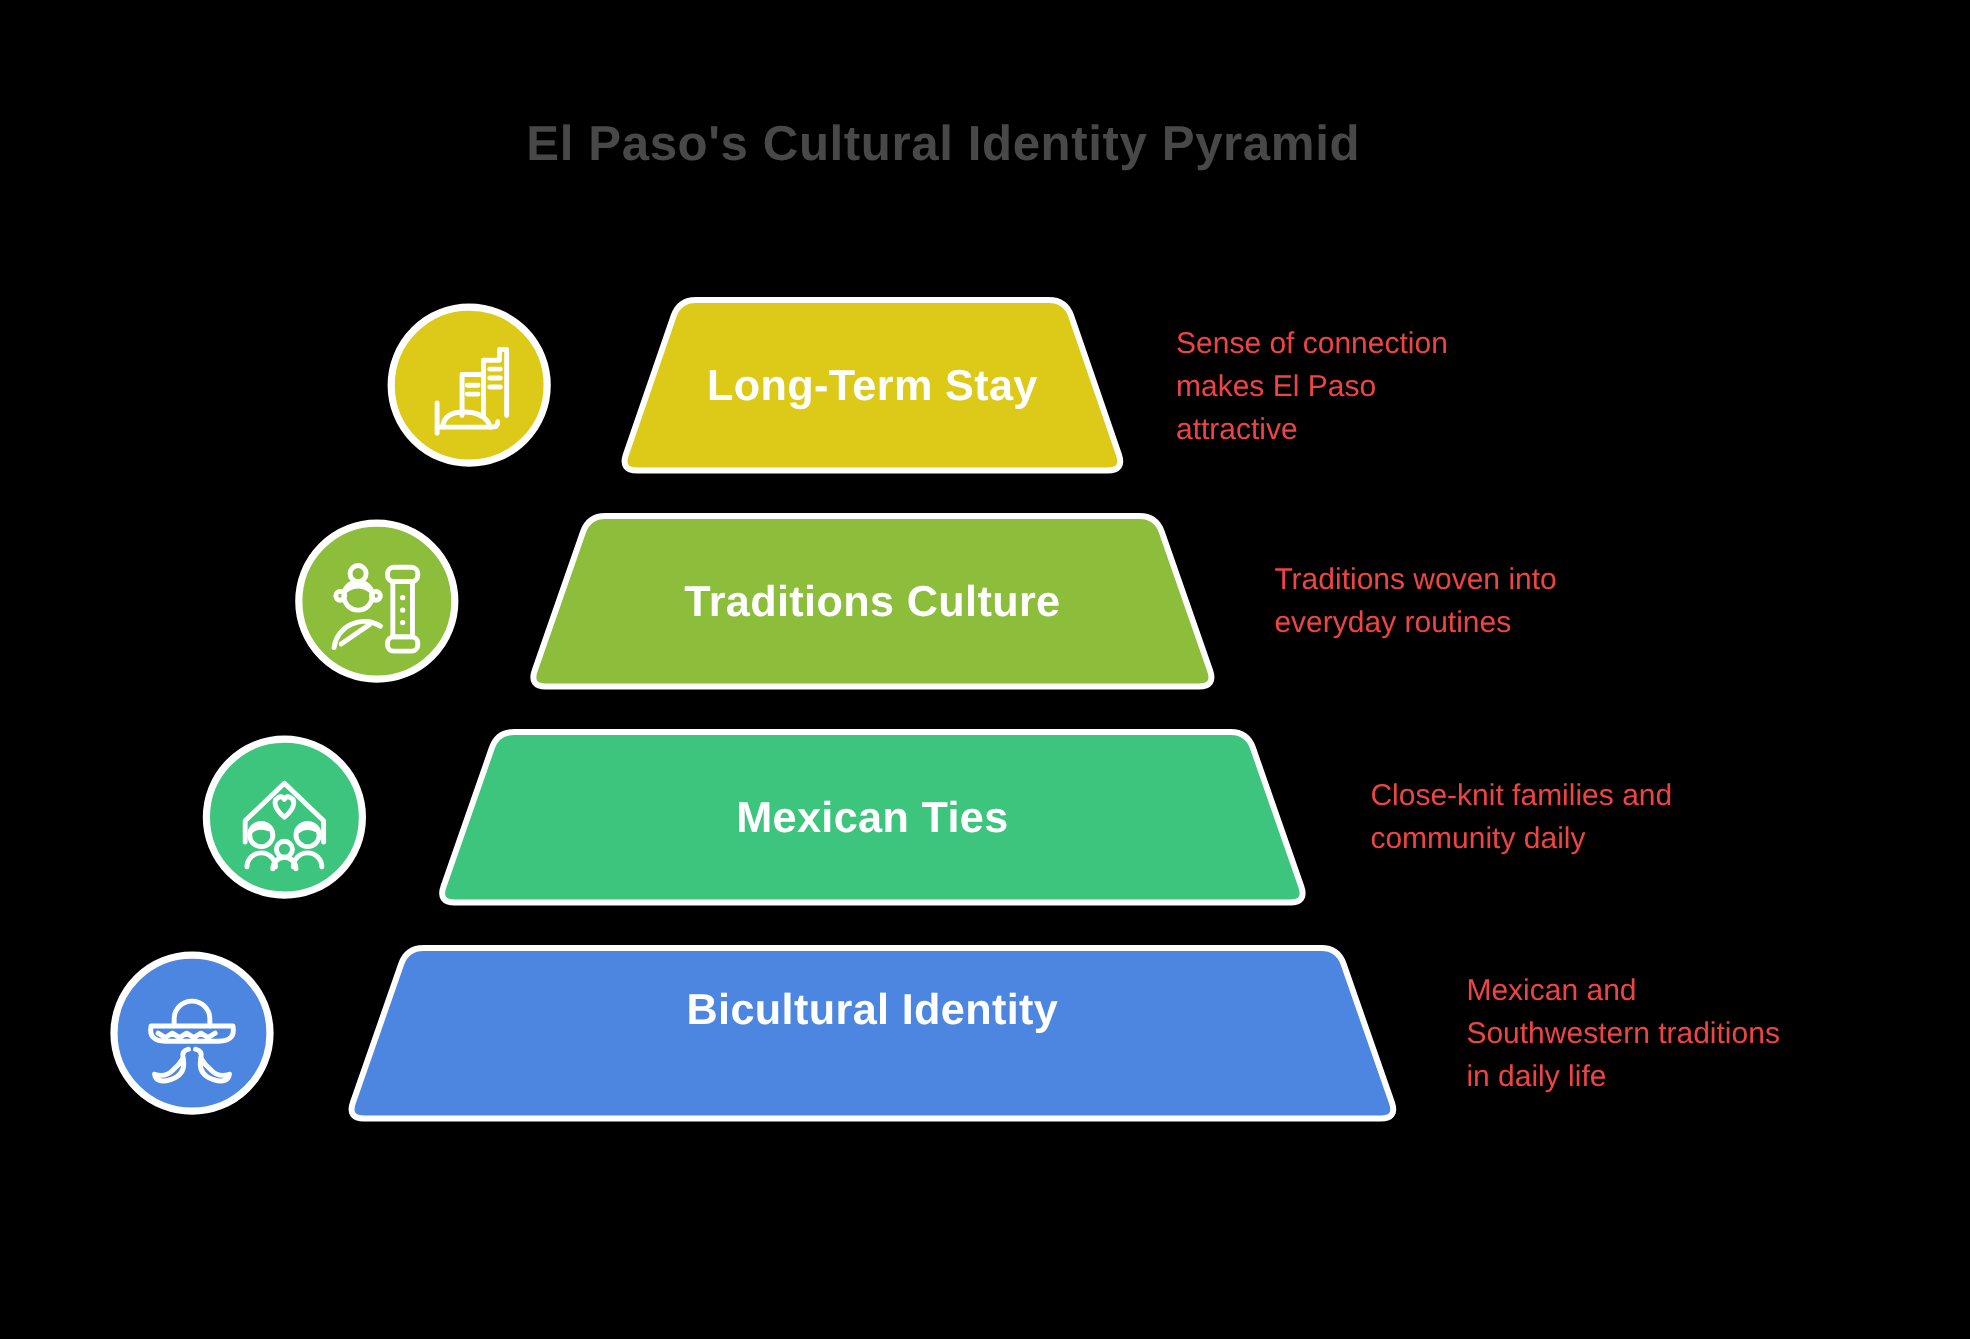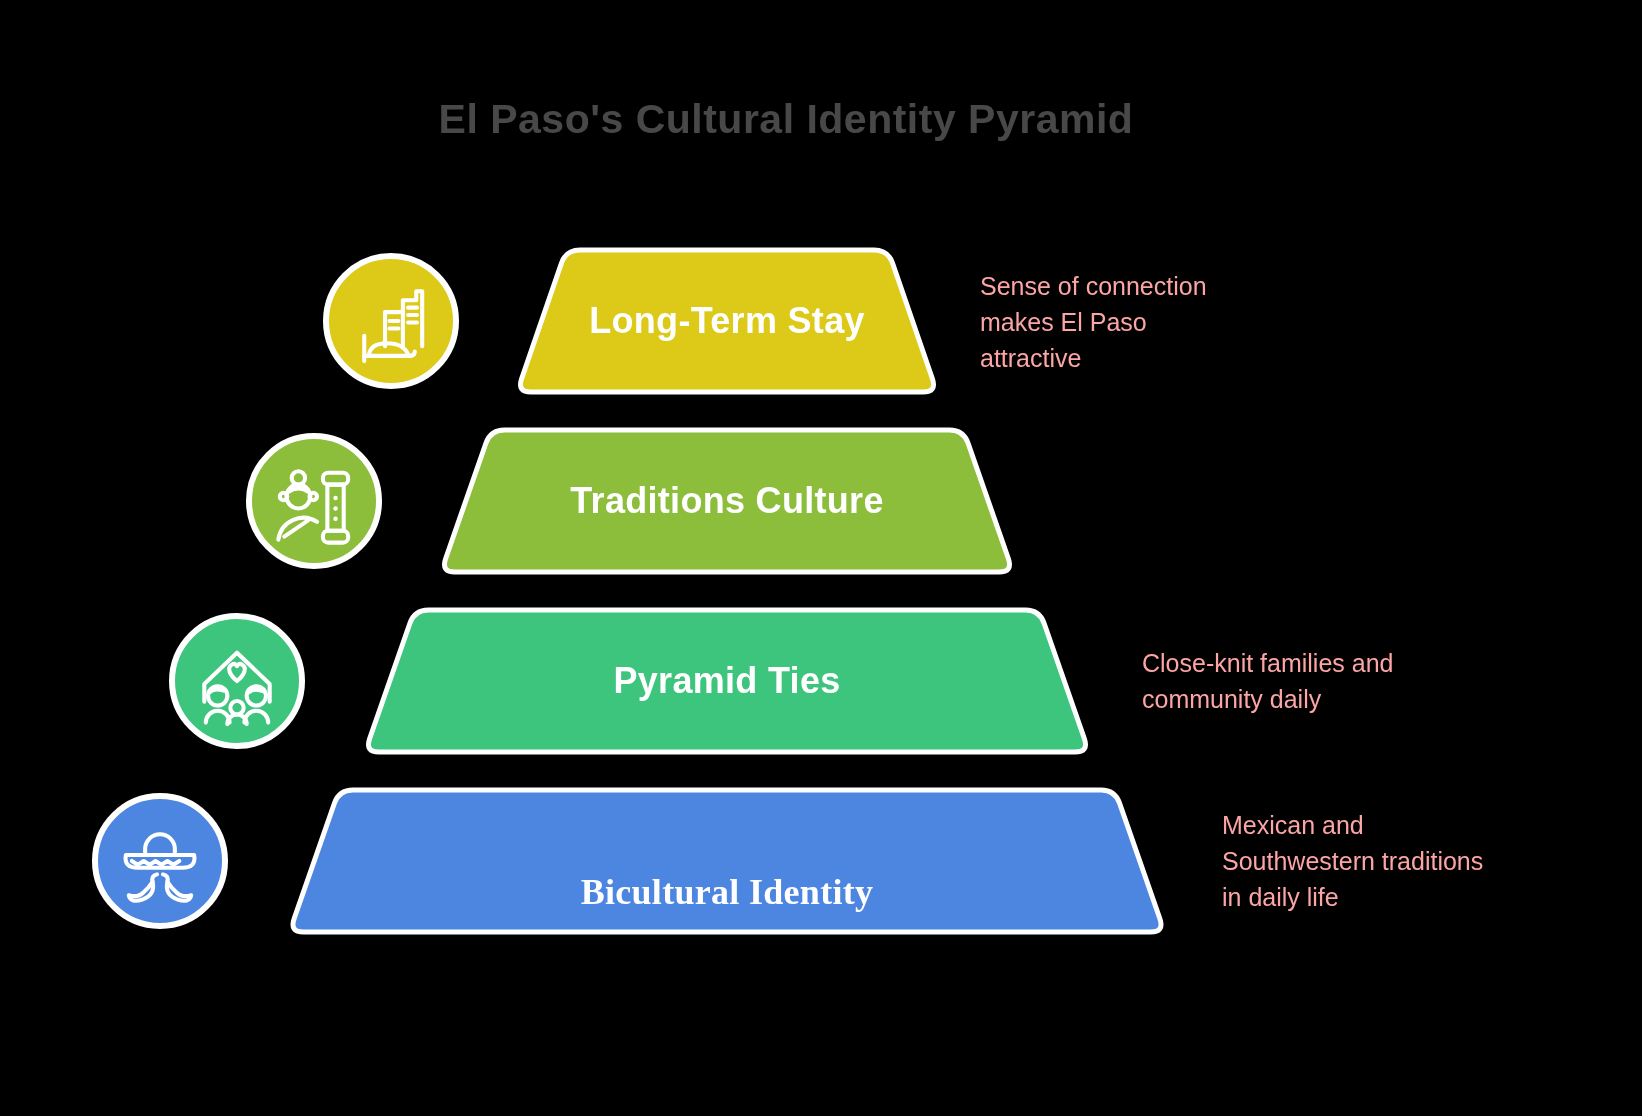--- a/index.html
+++ b/index.html
@@ -27,27 +27,27 @@
     position: absolute;
     left: 477px; width: 500px; height: 142px;
     display: flex; align-items: center; justify-content: center;
     color: #ffffff; font-size: 36px; font-weight: bold;
     letter-spacing: 0.3px;
     z-index: 3;
   }
   .label-1 { top: 250px; }
   .label-2 { top: 430px; }
   .label-3 { top: 610px; }
-  .label-4 { top: 821px; font-family: Liberation Serif, serif; }
+  .label-4 { top: 770px; }
 
   .level-desc {
     position: absolute;
     width: 340px;
     transform: translateY(-50%);
-    color: #fca5a5;
+    color: #ef4444;
     font-size: 25px; line-height: 36px;
     white-space: pre-line;
     z-index: 3;
   }
   .desc-1 { left: 980px;  top: 322px; }
   .desc-2 { left: 1062px; top: 501px; }
   .desc-3 { left: 1142px; top: 681px; }
   .desc-4 { left: 1222px; top: 861px; }
 
   .icon-circle {
@@ -79,26 +79,28 @@
 
   <svg class="pyramid-svg" width="1642" height="1116" viewBox="0 0 1642 1116">
     <path stroke="#ffffff" stroke-width="5" stroke-linejoin="round" d="M 580 250 H 874 Q 888 250 892.6 263.2 L 932.4 378.8 Q 937 392 923 392 H 531 Q 517 392 521.6 378.8 L 561.4 263.2 Q 566 250 580 250 Z" fill="#dcc918"></path>
     <path stroke="#ffffff" stroke-width="5" stroke-linejoin="round" d="M 504.5 430 H 949.5 Q 963.5 430 968.1 443.2 L 1008.4 558.8 Q 1013 572 999 572 H 455 Q 441 572 445.6 558.8 L 485.9 443.2 Q 490.5 430 504.5 430 Z" fill="#8cbd3b"></path>
     <path stroke="#ffffff" stroke-width="5" stroke-linejoin="round" d="M 428.5 610 H 1025.5 Q 1039.5 610 1044.1 623.2 L 1084.4 738.8 Q 1089 752 1075 752 H 379 Q 365 752 369.6 738.8 L 409.9 623.2 Q 414.5 610 428.5 610 Z" fill="#3dc47d"></path>
     <path stroke="#ffffff" stroke-width="5" stroke-linejoin="round" d="M 353 790 H 1101 Q 1115 790 1119.6 803.2 L 1159.9 918.8 Q 1164.5 932 1150.5 932 H 303.5 Q 289.5 932 294.1 918.8 L 334.4 803.2 Q 339 790 353 790 Z" fill="#4d86e0"></path>
   </svg>
 
   <div class="level-label label-1">Long-Term Stay</div>
   <div class="level-label label-2">Traditions Culture</div>
-  <div class="level-label label-3">Pyramid Ties</div>
+  <div class="level-label label-3">Mexican Ties</div>
   <div class="level-label label-4">Bicultural Identity</div>
 
   <div class="level-desc desc-1">Sense of connection
 makes El Paso
 attractive</div>
+  <div class="level-desc desc-2">Traditions woven into
+everyday routines</div>
   <div class="level-desc desc-3">Close-knit families and
 community daily</div>
   <div class="level-desc desc-4">Mexican and
 Southwestern traditions
 in daily life</div>
 
   <div class="icon-circle icon-1" style="background-color: rgb(220, 201, 24);">
     <svg viewBox="0 0 140 140">
       <path class="icon-art" d="M 86 104 V 42 H 104 V 30 H 112 V 104"></path>
       <path class="icon-art" d="M 93 52 H 105 M 93 62 H 105 M 93 72 H 105"></path>

